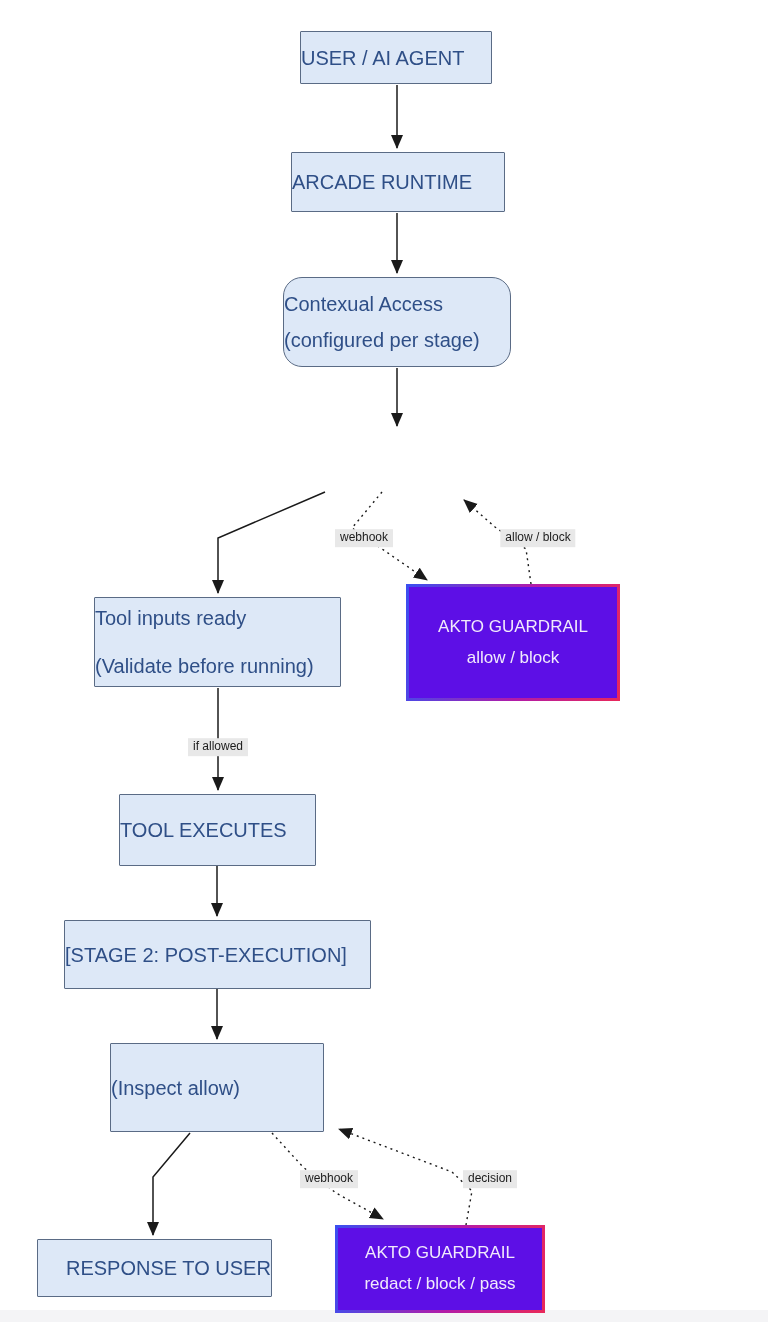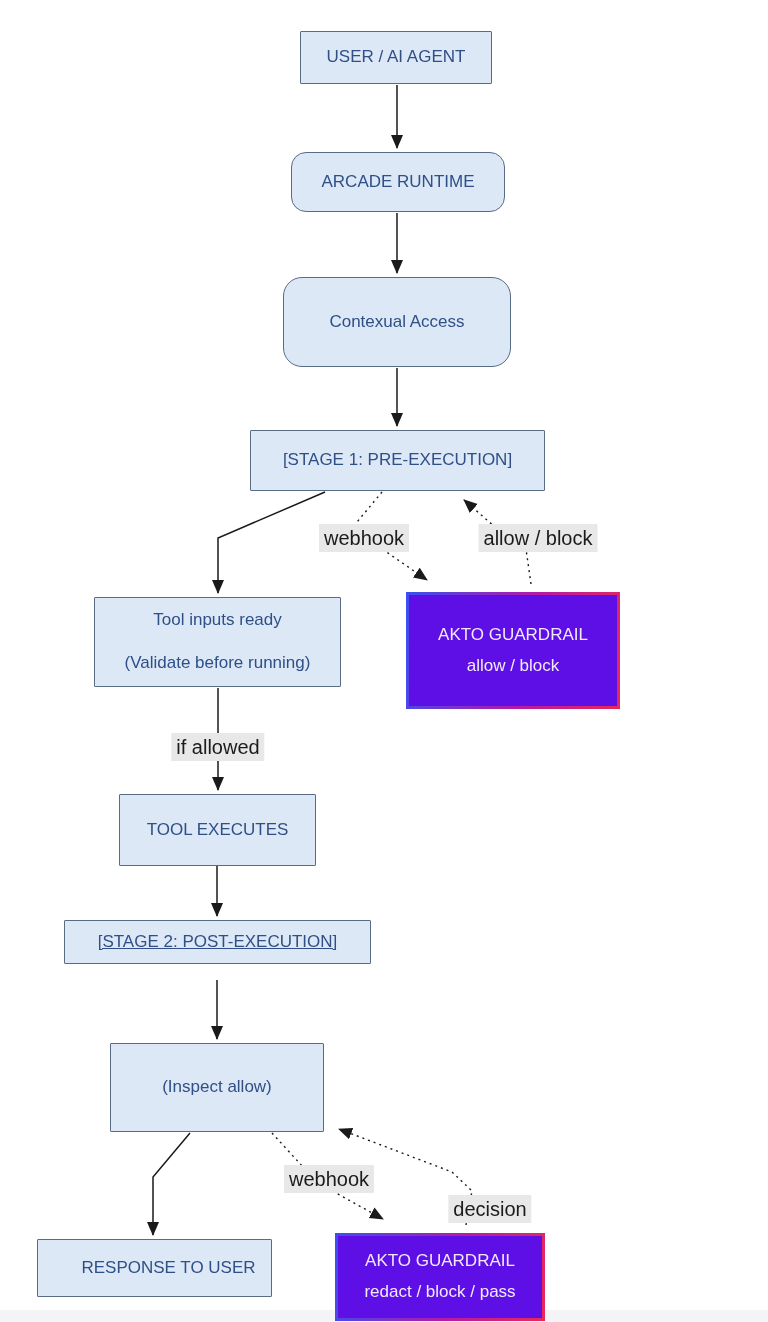--- a/index.html
+++ b/index.html
@@ -17,84 +17,83 @@
     width: 768px; height: 1322px;
     z-index: 1;
   }
   .node {
     position: absolute;
     box-sizing: border-box;
     background: #dde8f7;
     border: 1.5px solid #5a6b85;
     border-radius: 1px;
     color: #2f4f87;
-    font-size: 17px;
+    font-size: 20px;
     line-height: 1.8;
     text-align: center;
     display: flex;
     flex-direction: column;
-    align-items: center;
+    align-items: flex-start;
     justify-content: center;
     z-index: 2;
   }
   .node span { display: block; white-space: nowrap; }
   .guardrail {
     position: absolute;
     box-sizing: border-box;
     background: #5d0fe6;
     border: 3px solid;
     border-image: linear-gradient(100deg, #3b4ff0 0%, #b21ba8 55%, #e8285b 100%) 1;
     color: #f1eafc;
     font-size: 17px;
     line-height: 1.8;
     text-align: center;
     display: flex;
     flex-direction: column;
     align-items: center;
     justify-content: center;
     z-index: 2;
-    margin-top: 8px;
   }
   .guardrail span { display: block; white-space: nowrap; }
   .edge-label {
     position: absolute;
     transform: translate(-50%, -50%);
     background: #e8e8e8;
     color: #1b1b1b;
-    font-size: 20px;
+    font-size: 12px;
     line-height: 1.3;
     padding: 1px 5px;
     white-space: nowrap;
     z-index: 3;
   }
   .bottom-strip {
     position: absolute;
     left: 0; top: 1310px;
     width: 768px; height: 12px;
     background: #f4f4f6;
     z-index: 0;
   }
   
   #n-user        { left: 300px; top: 31px;   width: 192px; height: 53px;  }
-  #n-arcade      { left: 291px; top: 152px;  width: 214px; height: 60px; border-radius: 15px;  }
+  #n-arcade      { left: 291px; top: 152px;  width: 214px; height: 60px;  }
   #n-context     { left: 283px; top: 277px;  width: 228px; height: 90px; border-radius: 19px;  }
   #n-stage1      { left: 250px; top: 430px;  width: 295px; height: 61px;  }
   #n-toolinputs  { left: 94px;  top: 597px;  width: 247px; height: 90px; gap: 12px;  }
   #n-guardpre    { left: 406px; top: 584px;  width: 214px; height: 117px; }
   #n-toolexec    { left: 119px; top: 794px;  width: 197px; height: 72px;  }
-  #n-stage2      { left: 64px;  top: 920px;  width: 307px; height: 44px; text-decoration: underline;  }
+  #n-stage2      { left: 64px;  top: 920px;  width: 307px; height: 69px;  }
   #n-tooloutput  { left: 110px; top: 1043px; width: 214px; height: 89px;  }
   #n-response    { left: 37px;  top: 1239px; width: 235px; height: 58px; padding-left: 28px;  }
   #n-guardpost   { left: 335px; top: 1225px; width: 210px; height: 88px;  }
   
   #l-webhook-pre  { left: 364px; top: 538px;  }
   #l-allow-block  { left: 538px; top: 538px;  }
   #l-if-allowed   { left: 218px; top: 747px;  }
   #l-webhook-post { left: 329px; top: 1179px; }
-  #l-decision     { left: 490px; top: 1179px; margin-top: 30px; }
+  #l-decision     { left: 490px; top: 1179px; }
   .solid-edge  { stroke: #1a1a1a; stroke-width: 1.5; fill: none; }
   .dotted-edge { stroke: #1a1a1a; stroke-width: 1.4; fill: none; stroke-dasharray: 2 4; }
 </style>
 </head>
 <body>
 
 <div class="canvas">
 
   <div class="bottom-strip"></div>
 
@@ -121,25 +120,23 @@
   <div class="node" id="n-user">
     <span>USER / AI AGENT</span>
   </div>
 
   <div class="node" id="n-arcade">
     <span>ARCADE RUNTIME</span>
   </div>
 
   <div class="node" id="n-context">
     <span>Contexual Access</span>
+    <span>(configured per stage)</span>
   </div>
 
-  <div class="node" id="n-stage1">
-    <span>[STAGE 1: PRE-EXECUTION]</span>
-  </div>
 
   <div class="node" id="n-toolinputs">
     <span>Tool inputs ready</span>
     <span>(Validate before running)</span>
   </div>
 
   <div class="guardrail" id="n-guardpre">
     <span>AKTO GUARDRAIL</span>
     <span>allow / block</span>
   </div>

